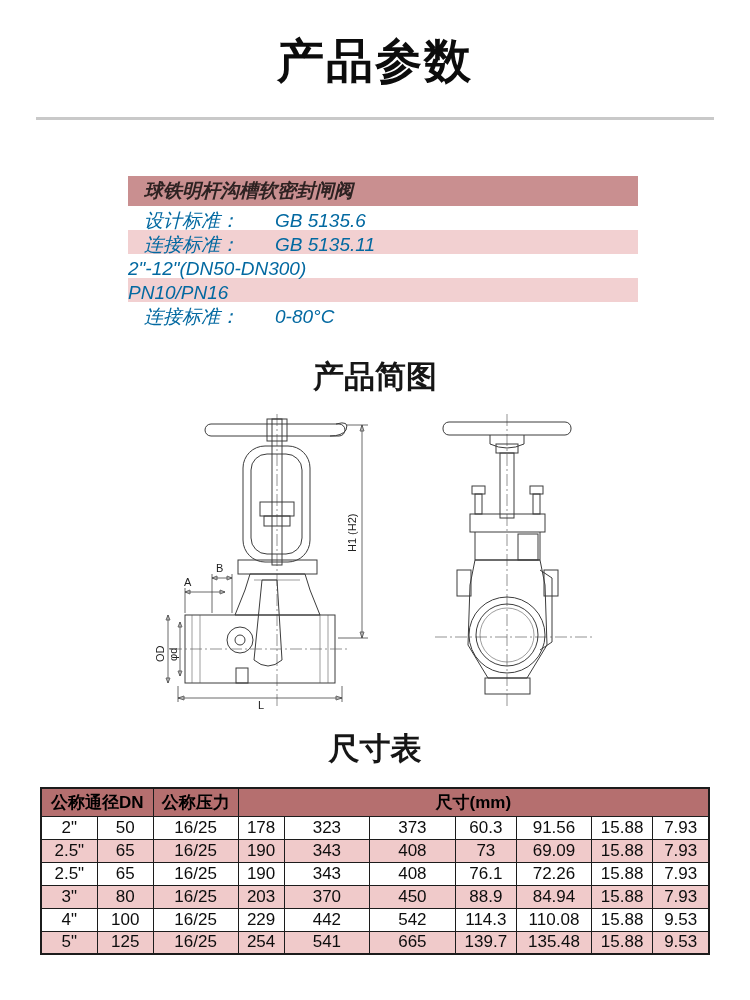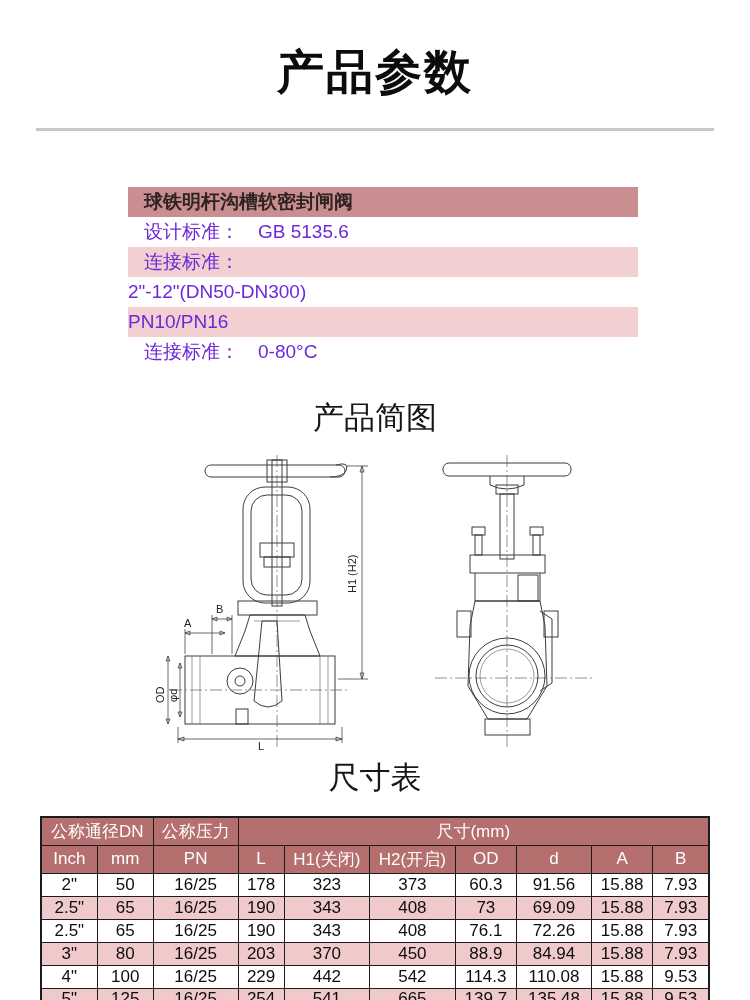--- a/index.html
+++ b/index.html
@@ -2,81 +2,82 @@
 <html><head>
 <meta charset="utf-8">
 <style>
   * { margin:0; padding:0; box-sizing:border-box; }
   html,body { width:750px; }
   body {
     height:1000px; overflow:hidden; background:#ffffff;
     font-family:"Liberation Sans","DejaVu Sans",sans-serif; color:#222;
   }
   
-  .title-section { padding-top:22px;margin-top:23px; }
+  .title-section { padding-top:34px; }
   .page-title {
     text-align:center; font-size:47px; font-weight:900; letter-spacing:2px; color:#0c0c0c;
     line-height:1.15;
   }
   .title-divider { height:3px; background:#c9c9c9; margin:29px 36px 0 36px; }
 
   
-  .spec-table { margin:56px 112px 0 128px; width:510px; font-size:19px; }
+  .spec-table { margin:56px 112px 0 128px; width:510px; font-size:19px;font-style:italic; }
   .spec-header {
     background:#c98f90; color:#2e2222; font-weight:bold;
     height:30px; line-height:30px; padding-left:16px;
   }
-  .spec-row { height:30px; line-height:30px; display:flex; color:#6d28d9; }
+  .spec-row { height:24px; line-height:30px; display:flex; color:#0369a1;gap:17px; }
   .spec-row.alt { background:#f2d0d1;justify-content:space-between; }
   .spec-label { padding-left:16px; width:130px; flex:none; }
   .spec-value { flex:1; }
 
   
-  .section-heading { text-align:center; font-size:31px; color:#161616; font-weight:400; }
+  .section-heading { text-align:center; font-size:31px; color:#161616; font-weight:700; }
   .heading-diagram { margin-top:30px; }
-  .heading-dims { margin-top:6px; }
+  .heading-dims { margin-top:18px; }
 
   
   .diagram-wrap { margin-top:12px; height:300px; display:flex; justify-content:center; gap:50px; }
   svg text { font-family:"Liberation Sans","DejaVu Sans",sans-serif; font-size:11px; fill:#222; }
   .dwg { stroke:#3c3c3c; fill:none; stroke-width:1; }
   .dwg-thin { stroke:#5a5a5a; fill:none; stroke-width:0.6; }
   .dim { stroke:#444; fill:none; stroke-width:0.8; }
   .cl { stroke:#666; stroke-width:0.7; stroke-dasharray:12 3 2 3; fill:none; }
 
   
   .dim-table {
     width:670px; margin:17px auto 0 auto; border-collapse:collapse;
     font-size:17px; color:#0d0d0d; table-layout:fixed;
     border:2px solid #1c1c1c;
   }
   .dim-table th, .dim-table td {
     border:1px solid #1c1c1c; text-align:center; padding:0; overflow:hidden; white-space:nowrap;
   }
-  .dim-table thead th { background:#b56f6f; color:#ffffff; font-weight:normal; height:28px; }
+  .dim-table thead th { background:#b56f6f; color:#000000; font-weight:bold; height:28px; }
   .dim-table tbody td { height:23px; background:#ffffff; }
   .dim-table tbody tr.alt td { background:#f0caca; }
 </style>
 </head>
 <body>
 
 <div class="title-section">
   <div class="page-title">产品参数</div>
   <div class="title-divider"></div>
 </div>
 
 <div class="spec-table">
   <div class="spec-header">球铁明杆沟槽软密封闸阀</div>
   <div>
       <div class="spec-row">
         <span class="spec-label">设计标准：</span>
         <span class="spec-value">GB 5135.6</span>
       </div>
       <div class="spec-row alt">
         <span class="spec-label">连接标准：</span>
+        <span class="spec-value">GB 5135.11</span>
       </div>
       <div class="spec-row">
         <span class="spec-value">2"-12"(DN50-DN300)</span>
       </div>
       <div class="spec-row alt">
         <span class="spec-value">PN10/PN16</span>
       </div>
       <div class="spec-row">
         <span class="spec-label">连接标准：</span>
         <span class="spec-value">0-80°C</span>
@@ -207,32 +208,20 @@
       <col style="width:11.2%">
       <col style="width:9.2%">
       <col style="width:8.4%">
   </colgroup>
   <thead>
       <tr>
         <th colspan="2">公称通径DN</th>
         <th colspan="1">公称压力</th>
         <th colspan="7">尺寸(mm)</th>
       </tr>
-      <tr>
-        <th>Inch</th>
-        <th>mm</th>
-        <th>PN</th>
-        <th>L</th>
-        <th>H1(关闭)</th>
-        <th>H2(开启)</th>
-        <th>OD</th>
-        <th>d</th>
-        <th>A</th>
-        <th>B</th>
-      </tr>
     </thead>
   <tbody>
       <tr>
         <td>2"</td>
         <td>50</td>
         <td>16/25</td>
         <td>178</td>
         <td>323</td>
         <td>373</td>
         <td>60.3</td>

